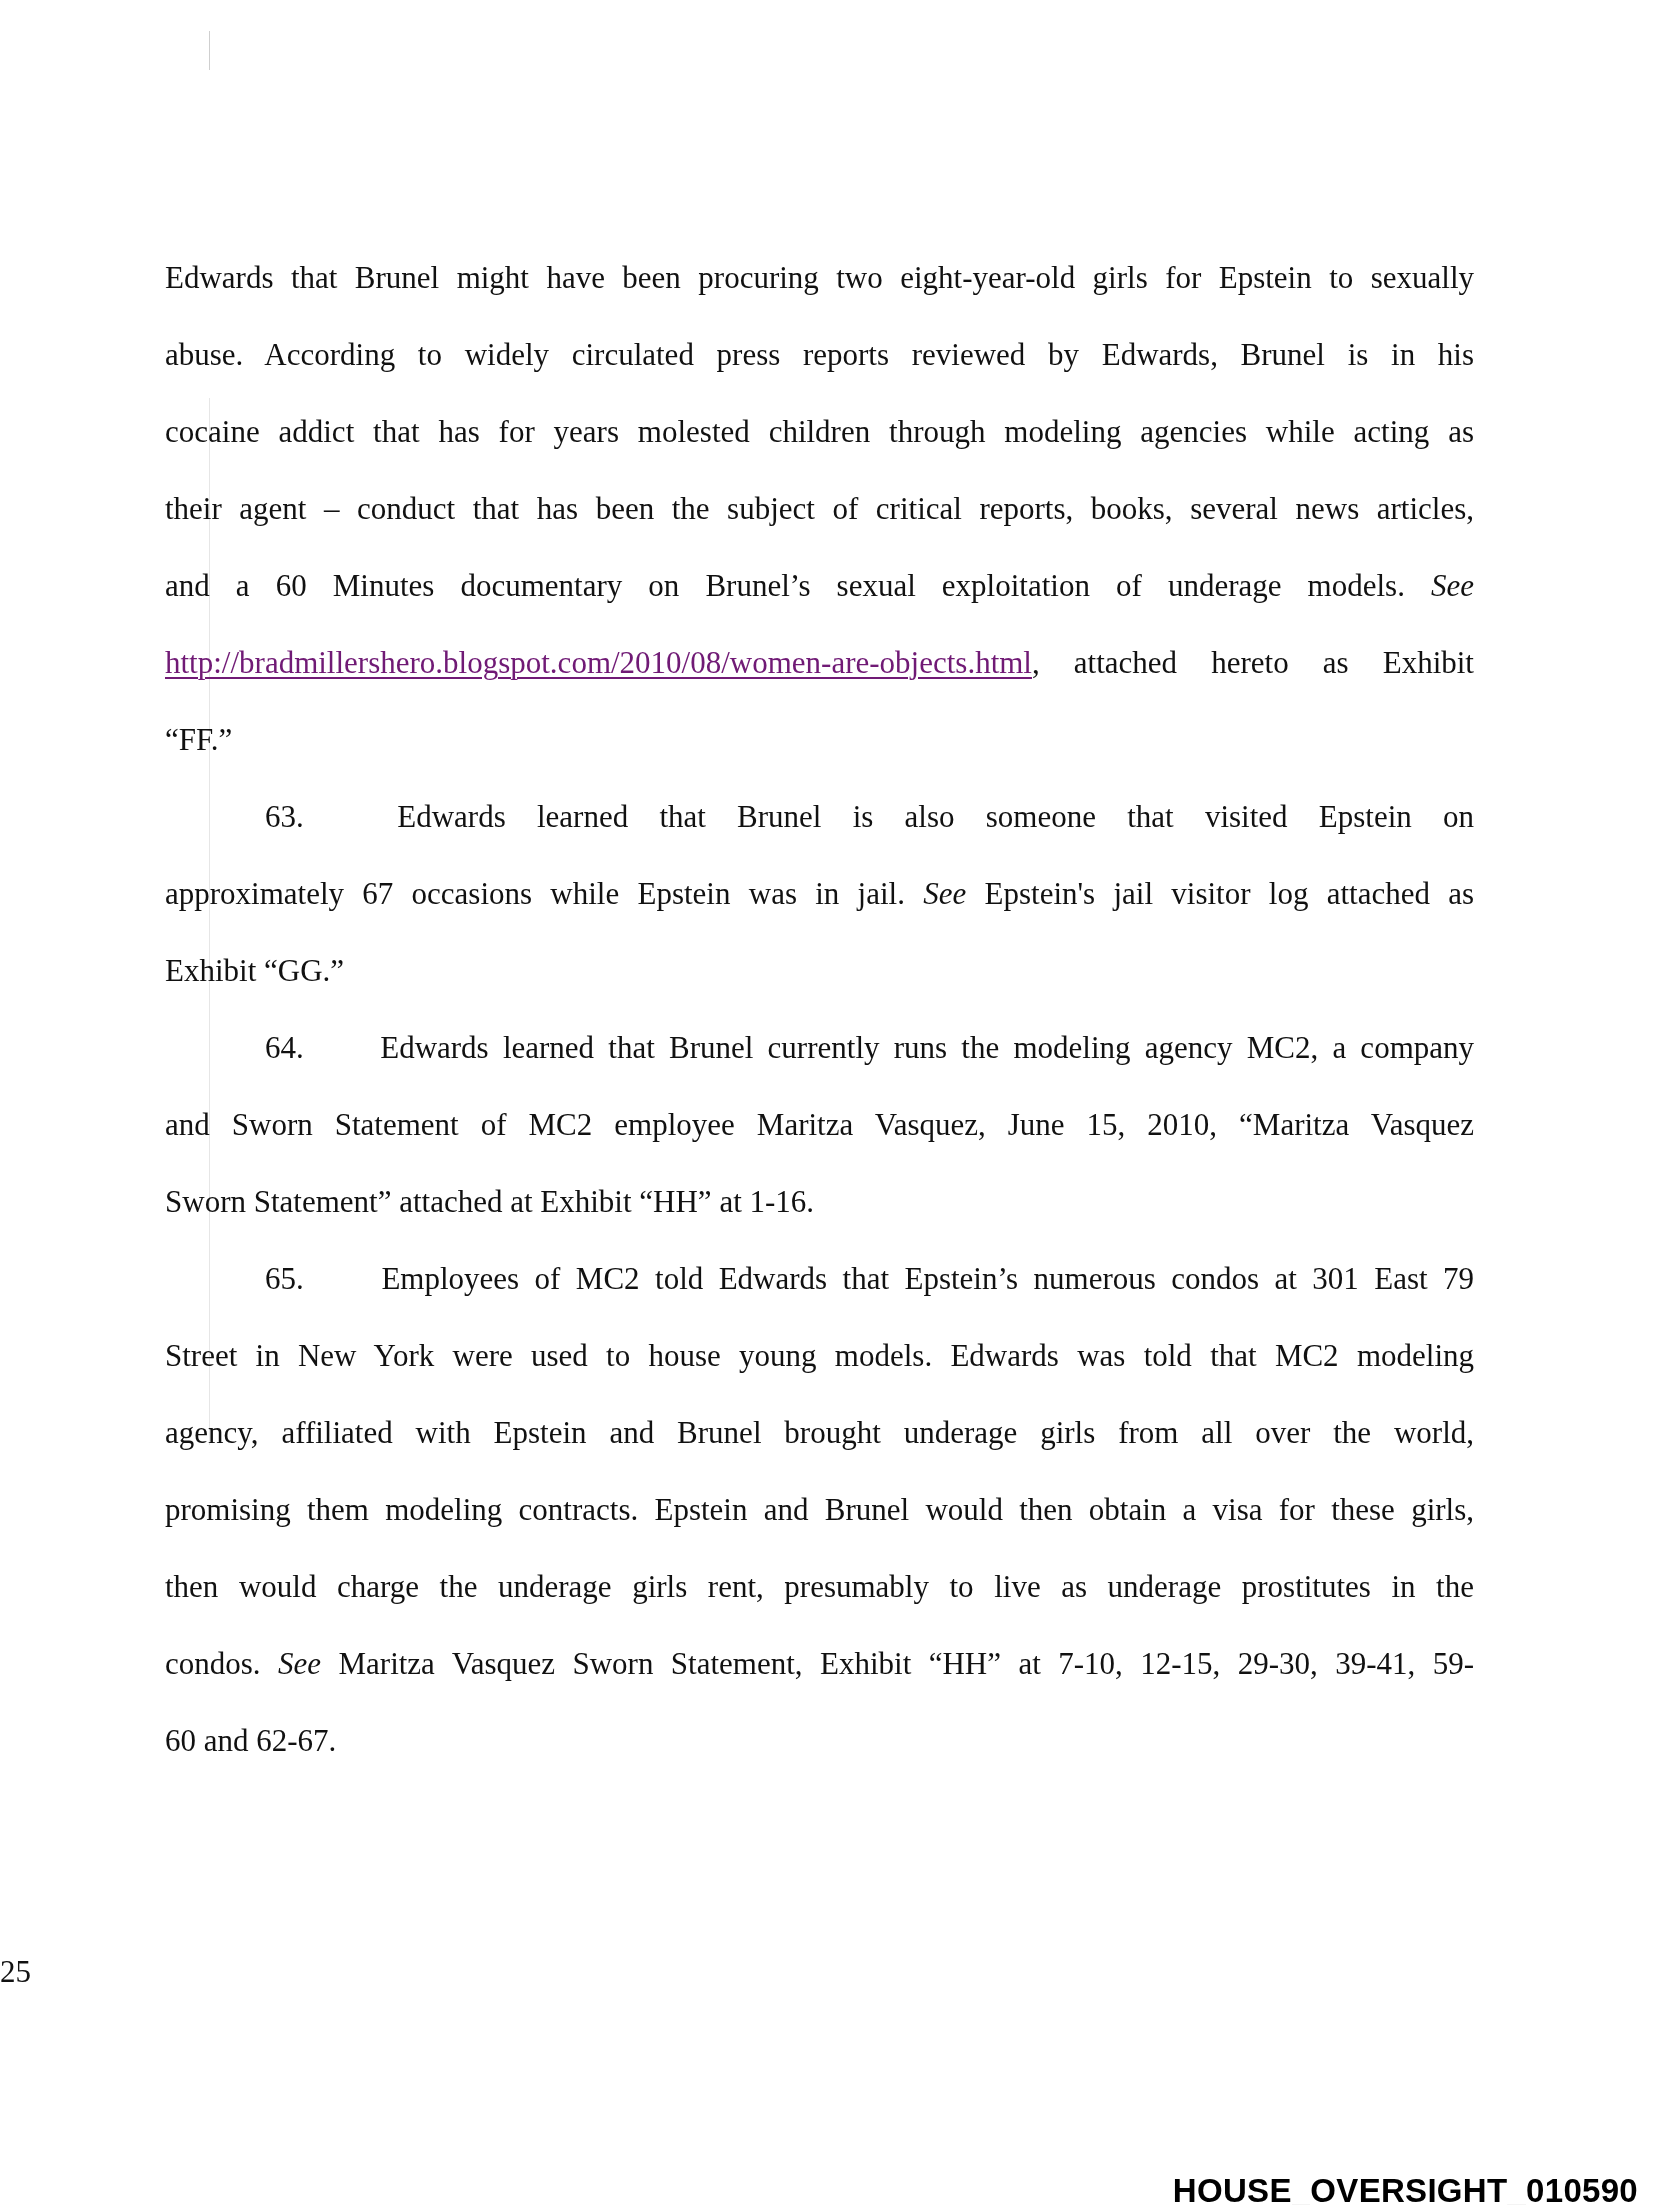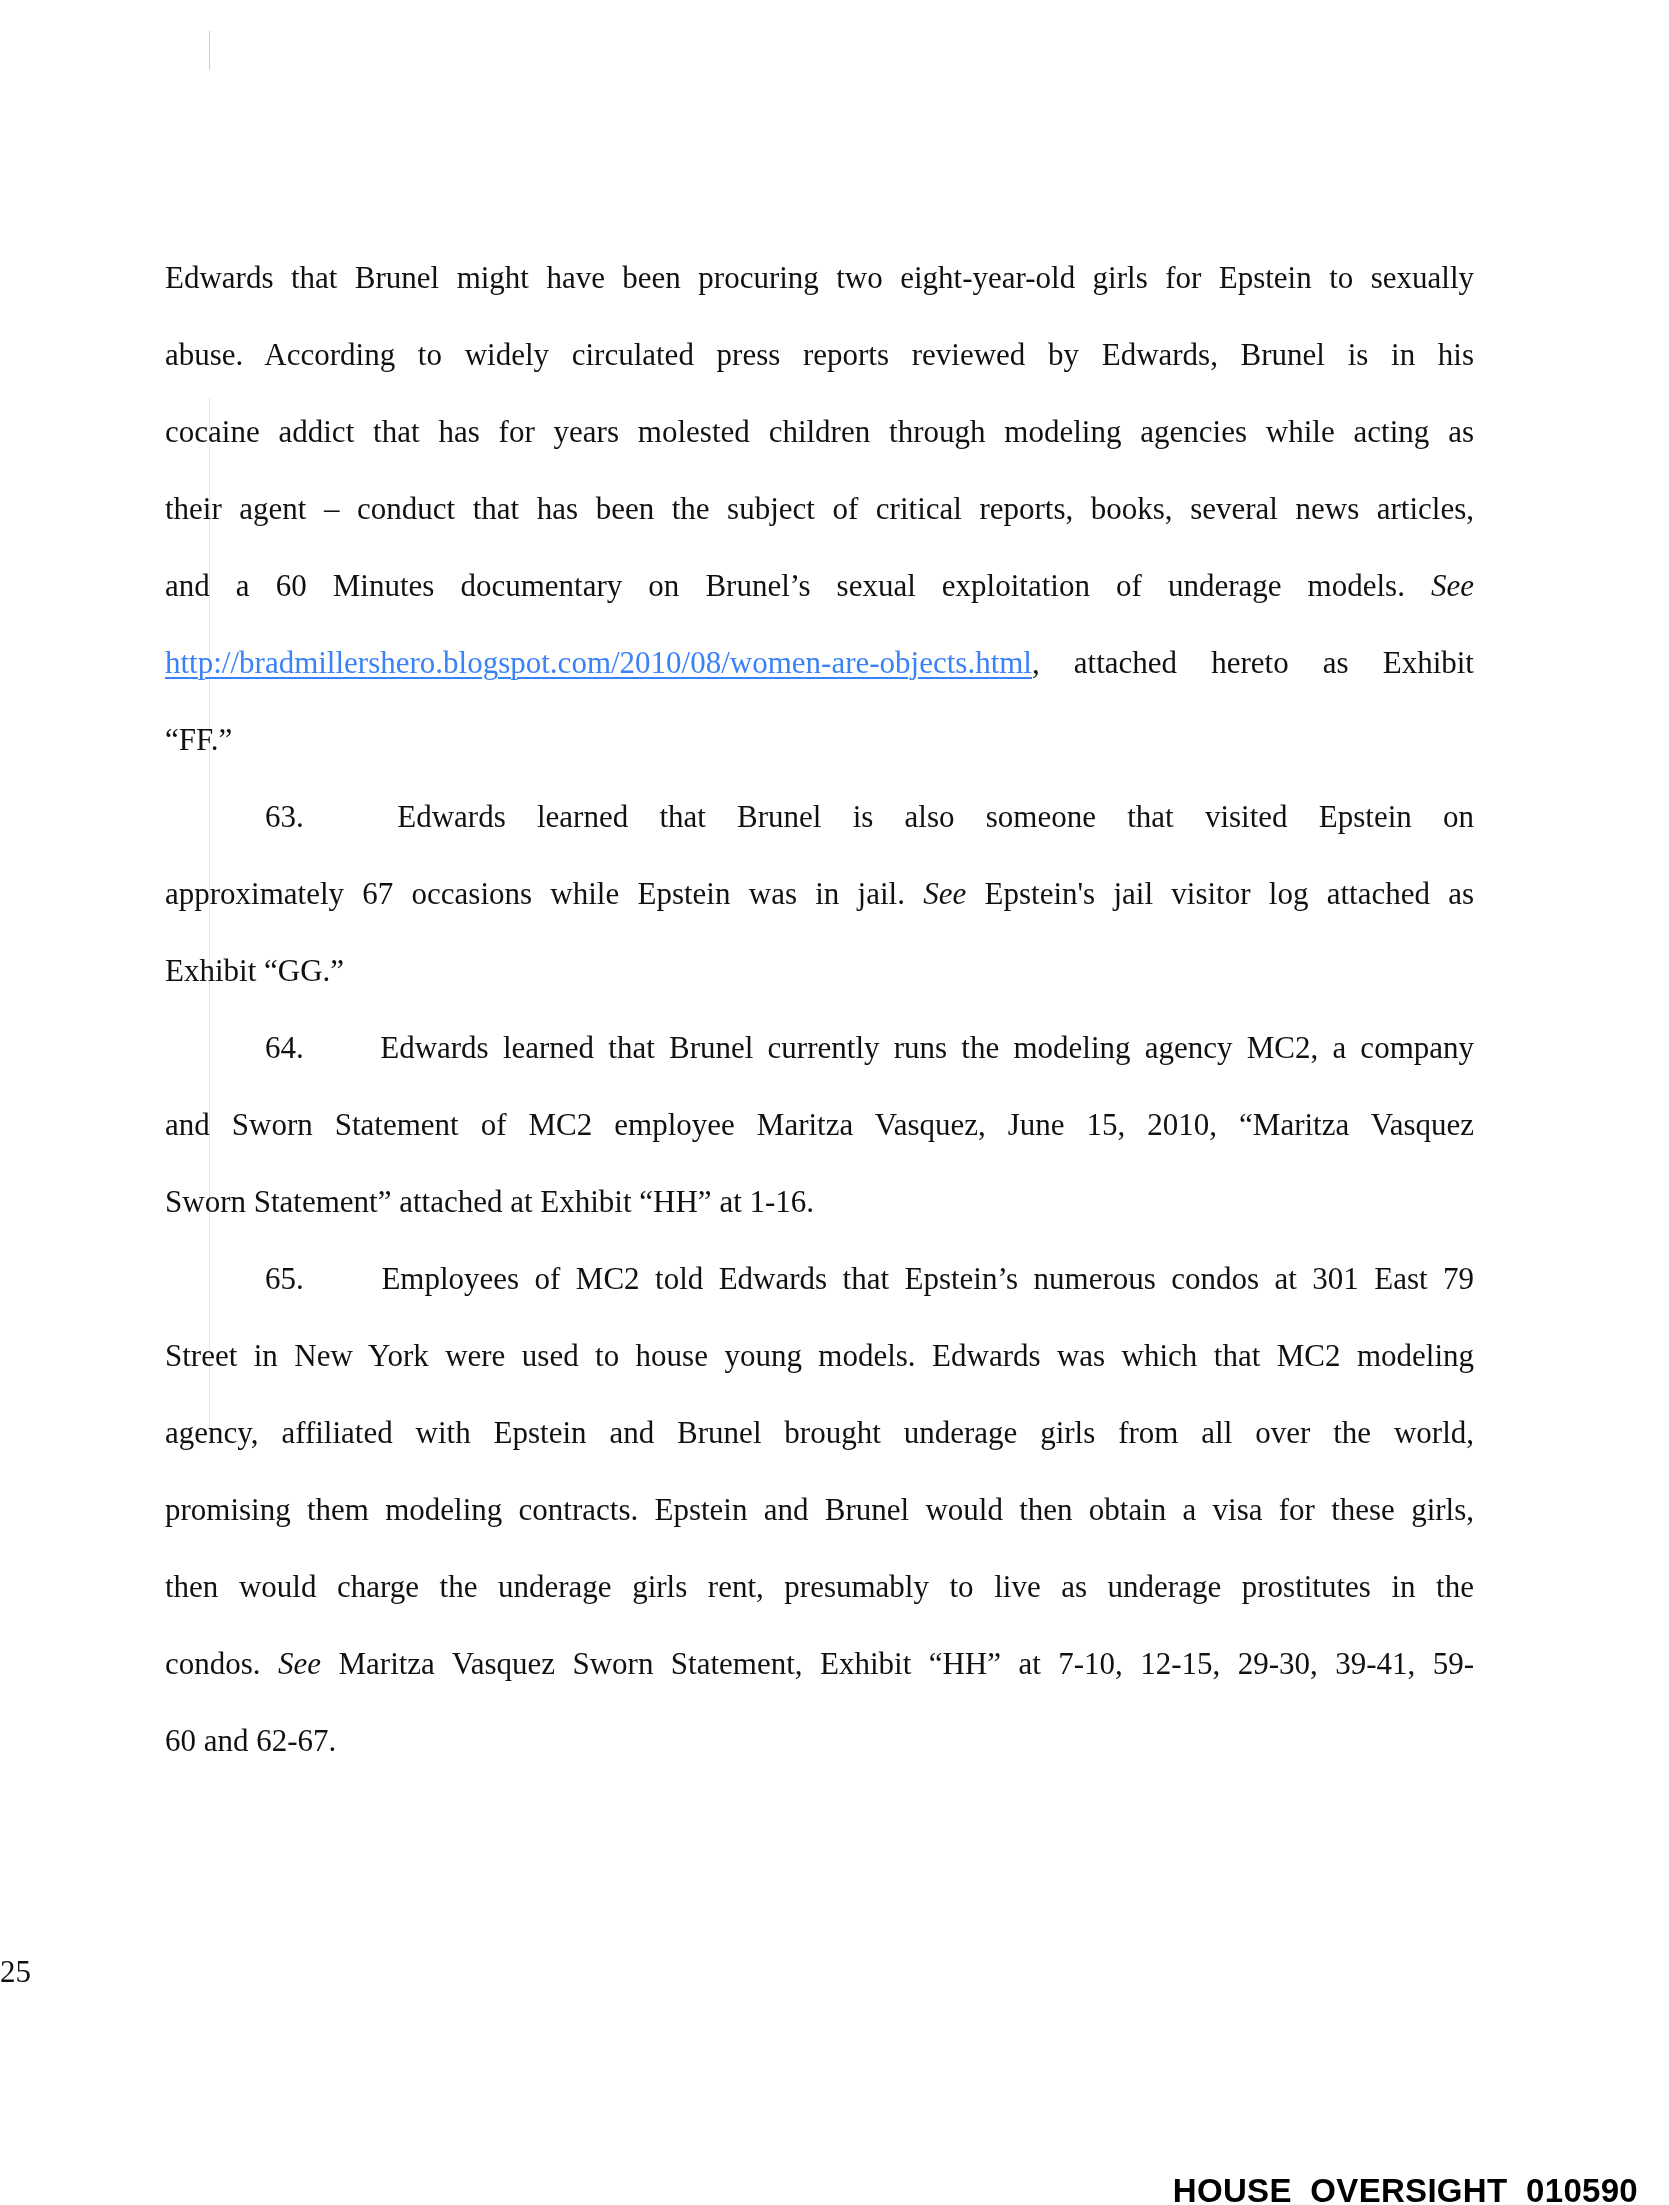--- a/index.html
+++ b/index.html
@@ -6,21 +6,21 @@
   body { width: 1669px; height: 2205px; position: relative; overflow: hidden; }
   .page { position: absolute; left: 0; top: 18px; width: 1669px; height: 2205px; background: #fff; }
   .body-text {
     position: absolute; left: 165px; width: 1309px;
     font-family: "Liberation Serif", "DejaVu Serif", serif;
     font-size: 31px; color: #111; line-height: 77px;
   }
   .line { height: 77px; white-space: nowrap; position: relative; }
   .justify { text-align: justify; text-align-last: justify; }
   .num { display: inline-block; width: 101px; padding-left: 100px; }
-  a.link { color: #3b82f6; text-decoration: underline; text-decoration-thickness: 2px; text-underline-offset: 3.9px; }
+  a.link { color: #701a75; text-decoration: underline; text-decoration-thickness: 2px; text-underline-offset: 3.9px; }
   i { font-style: italic; }
   .page-num {
     position: absolute; left: 0; width: 1669px; top: 1936px; text-align: left;
     font-family: "Liberation Serif", "DejaVu Serif", serif; font-size: 31px; color: #111;
   }
   .bates {
     position: absolute; right: 31px; top: 2154px;
     font-family: "Liberation Sans", "DejaVu Sans", sans-serif; font-size: 33px; color: #000;
     letter-spacing: 0.3px;
     font-weight: bold;
@@ -65,21 +65,21 @@
       <span class="num">64.</span>
       <span>Edwards learned that Brunel currently runs the modeling agency MC2, a company</span>
     </div>
     <div class="line justify">and Sworn Statement of MC2 employee Maritza Vasquez, June 15, 2010, “Maritza Vasquez</div>
     <div class="line">Sworn Statement” attached at Exhibit “HH” at 1-16.</div>
 
     <div class="line justify">
       <span class="num">65.</span>
       <span>Employees of MC2 told Edwards that Epstein’s numerous condos at 301 East 79</span>
     </div>
-    <div class="line justify">Street in New York were used to house young models.  Edwards was which that MC2 modeling</div>
+    <div class="line justify">Street in New York were used to house young models.  Edwards was told that MC2 modeling</div>
     <div class="line justify">agency, affiliated with Epstein and Brunel brought underage girls from all over the world,</div>
     <div class="line justify">promising them modeling contracts.  Epstein and Brunel would then obtain a visa for these girls,</div>
     <div class="line justify">then would charge the underage girls rent, presumably to live as underage prostitutes in the</div>
     <div class="line justify">
       <span>condos.</span>
       <i>See</i>
       <span>Maritza Vasquez Sworn Statement, Exhibit “HH” at 7-10, 12-15, 29-30, 39-41, 59-</span>
     </div>
     <div class="line">60 and 62-67.</div>
   </div>

